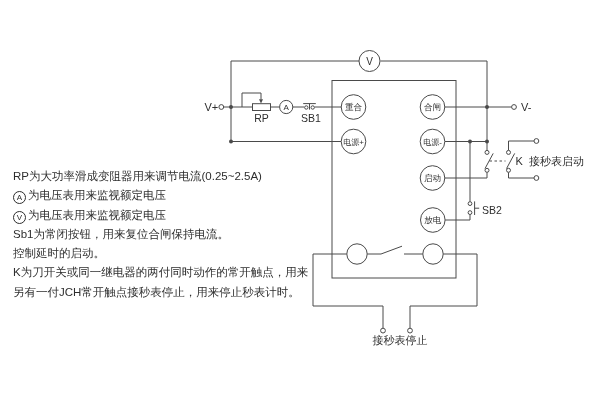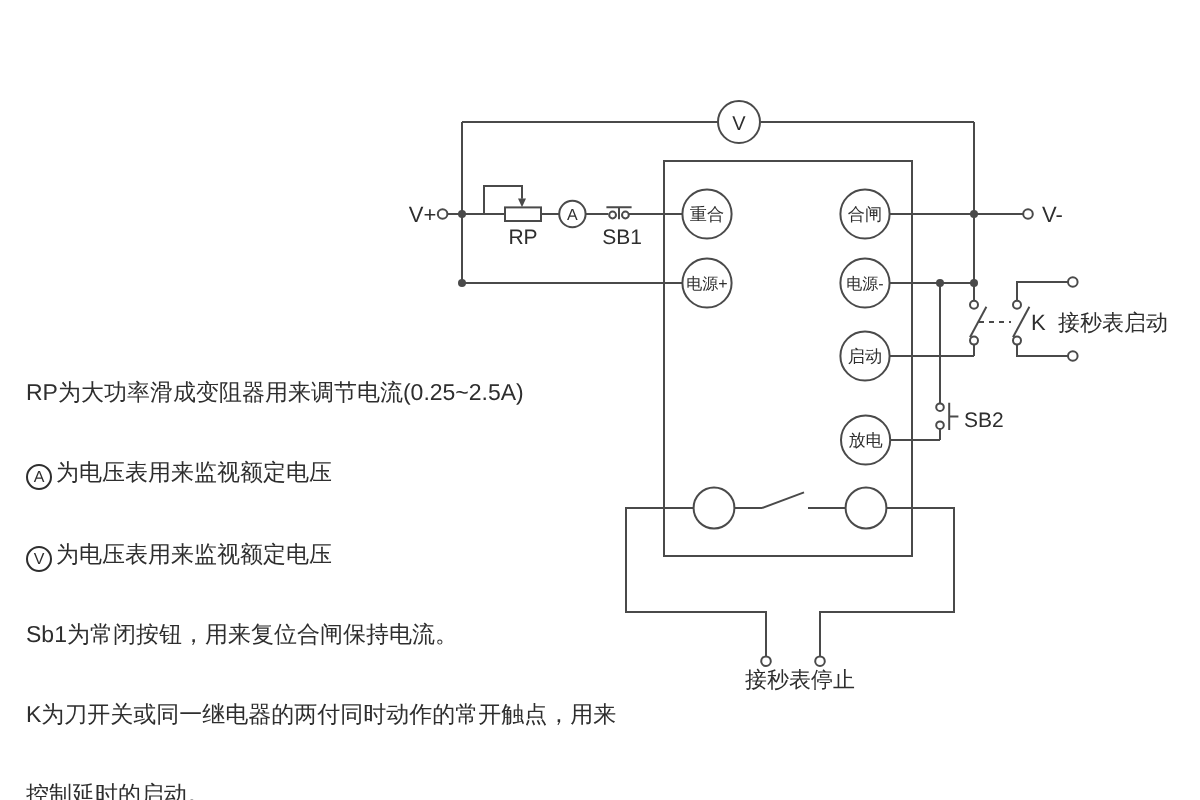--- a/index.html
+++ b/index.html
@@ -21,21 +21,21 @@
   .t-lbl-m{font-size:10.5px;text-anchor:middle;}
   .t-term{font-size:11px;}
   .t-term-e{font-size:11px;text-anchor:end;}
   .t-term-m{font-size:11px;text-anchor:middle;}
   .t-meter{font-size:10px;text-anchor:middle;}
   .t-amp{font-size:8px;text-anchor:middle;}
   .notes{
     position:absolute;left:13px;top:167px;width:310px;
     font-size:11.5px;line-height:19.3px;color:#2e2e2e;white-space:nowrap;
   }
-  .note-line{height:19.3px;margin-top:21px;}
+  .note-line{height:19.3px;}
   .circ{
     display:inline-block;width:11px;height:11px;border:1px solid #2e2e2e;border-radius:50%;
     font-size:8px;line-height:11px;text-align:center;vertical-align:-1px;margin-right:2px;
   }
 </style>
 </head>
 <body>
 
 <div class="screen">
 
@@ -167,17 +167,18 @@
     </g>
 
     <text class="t-term-m" x="400" y="343.5">接秒表停止</text>
   </svg>
 
   <div class="notes">
     <div class="note-line"><span>RP为大功率滑成变阻器用来调节电流(0.25~2.5A)</span></div>
     <div class="note-line"><span class="circ">A</span><span>为电压表用来监视额定电压</span></div>
     <div class="note-line"><span class="circ">V</span><span>为电压表用来监视额定电压</span></div>
     <div class="note-line"><span>Sb1为常闭按钮，用来复位合闸保持电流。</span></div>
+    <div class="note-line"><span>控制延时的启动。</span></div>
     <div class="note-line"><span>K为刀开关或同一继电器的两付同时动作的常开触点，用来</span></div>
-    <div class="note-line"><span>控制延时的启动。</span></div>
+    <div class="note-line"><span>另有一付JCH常开触点接秒表停止，用来停止秒表计时。</span></div>
   </div>
 
 </div>
 
 </body></html>

